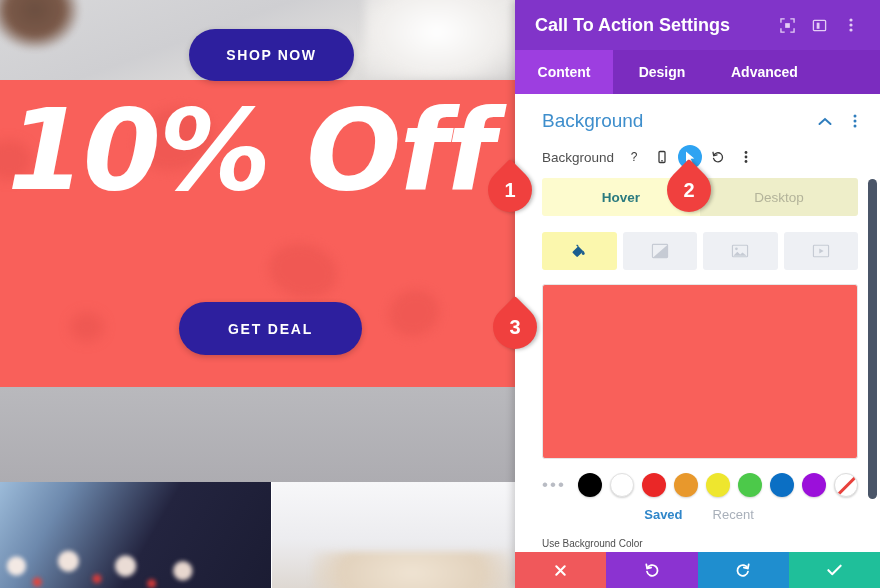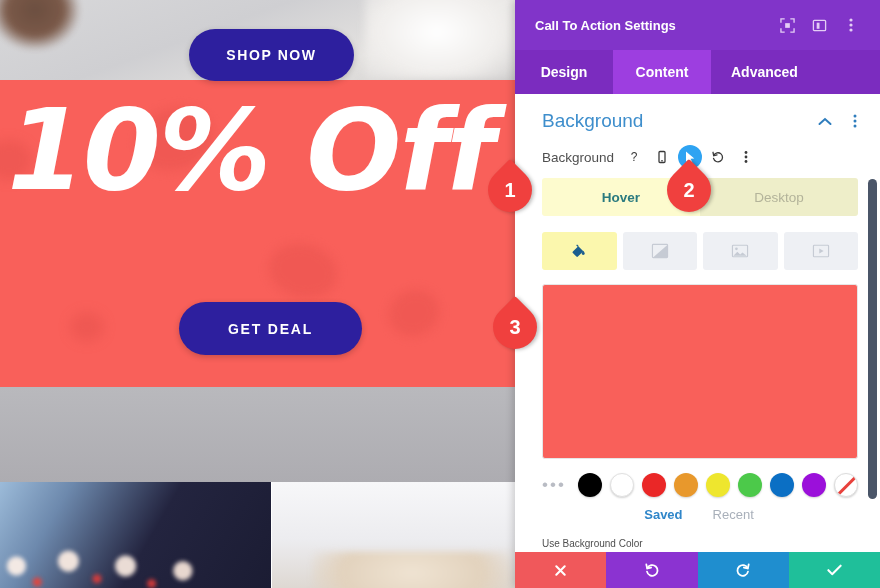--- a/index.html
+++ b/index.html
@@ -100,21 +100,21 @@
 
   
   .modal {
     position:absolute; left:515px; top:0; width:365px; height:588px;
     background:#fff; box-shadow:-2px 0 8px rgba(0,0,0,.18); overflow:hidden;
   }
   .modal-header {
     height:50px; background:#8134c9;
     display:flex; align-items:center; padding:0 16px 0 20px; gap:6px;
   }
-  .modal-title { color:#fff; font-size:13px; font-weight:bold; flex:1; }
+  .modal-title { color:#fff; font-size:18px; font-weight:bold; flex:1; }
   .hdr-ico {
     width:26px; height:26px; display:flex; align-items:center; justify-content:center;
     color:#e4cdf5; cursor:pointer;
   }
   .hdr-ico svg { display:block; }
 
   .tabbar { height:44px; background:#7b2cbf; display:flex; align-items:stretch; }
   .tab {
     display:flex; align-items:center; justify-content:center;
     color:#fff; font-size:14px; font-weight:bold; padding:0 20px; cursor:pointer;
@@ -269,22 +269,22 @@
       <div class="hdr-ico">
         <svg width="4" height="16" viewBox="0 0 4 16">
           <circle cx="2" cy="3" r="1.6" fill="#e4cdf5"></circle>
           <circle cx="2" cy="8" r="1.6" fill="#e4cdf5"></circle>
           <circle cx="2" cy="13" r="1.6" fill="#e4cdf5"></circle>
         </svg>
       </div>
     </div>
 
     <div class="tabbar">
+      <div class="tab active">Content</div>
       <div class="tab">Design</div>
-      <div class="tab active">Content</div>
       <div class="tab">Advanced</div>
     </div>
 
     <div class="scroll-area">
 
       <div class="sect-header">
         <div class="sect-title">Background</div>
         <div class="chev">
           <svg width="14" height="9" viewBox="0 0 14 9" fill="none" stroke="#2f7dbd" stroke-width="2" stroke-linecap="round">
             <path d="M1.5 7L7 2l5.5 5"></path>

